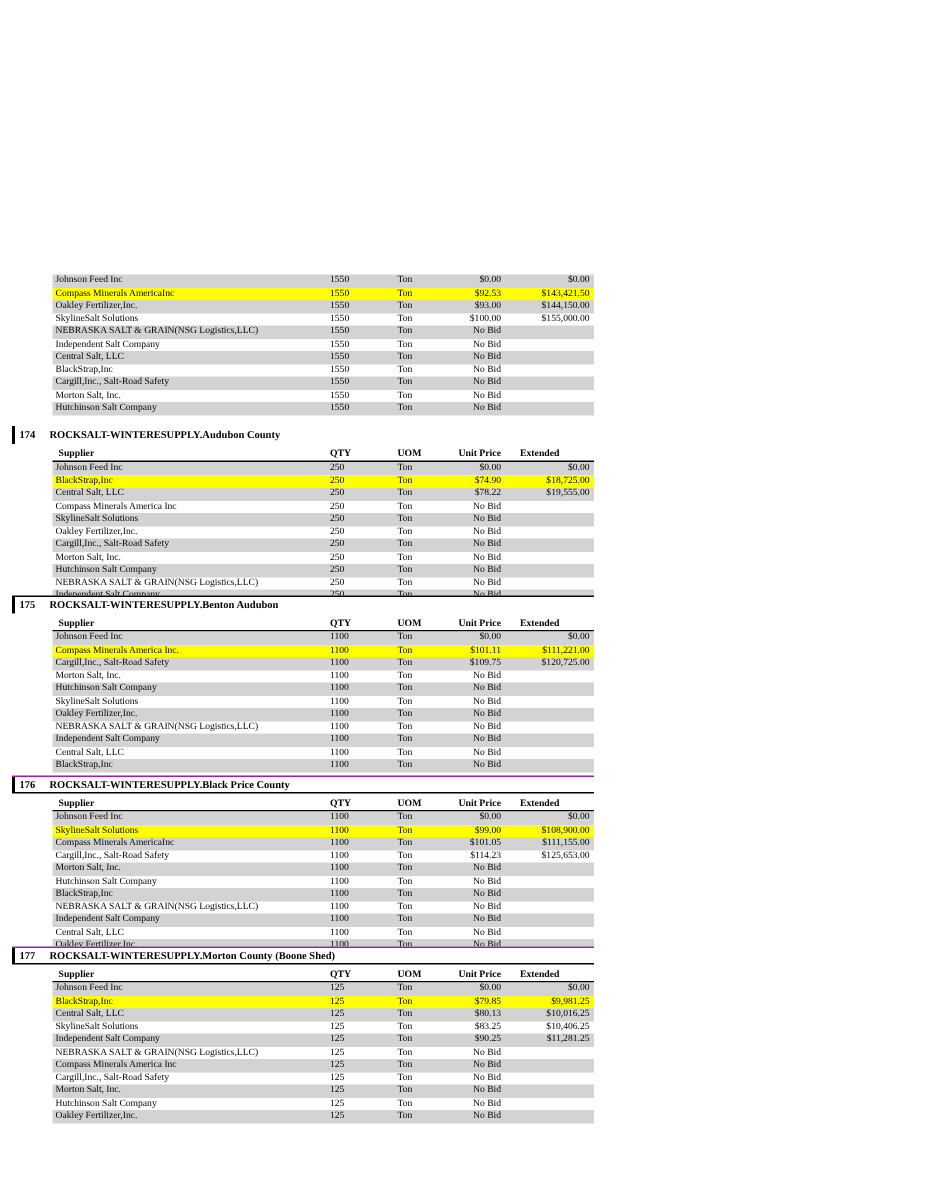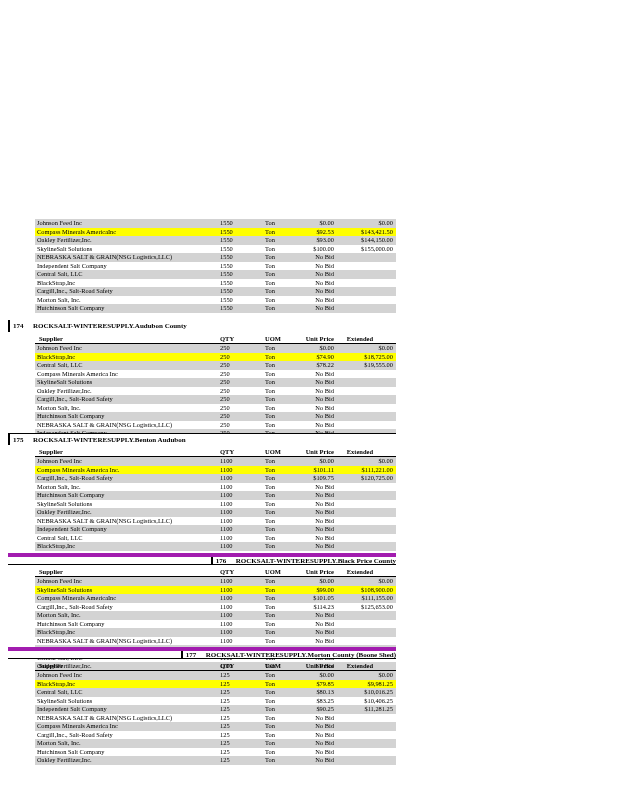--- a/index.html
+++ b/index.html
@@ -1,32 +1,32 @@
 <!DOCTYPE html>
 <html style="--highlight: #ffff00; --row-shade: #d3d3d3;"><head>
 <meta charset="utf-8">
 <style>
   html,body { margin:0; padding:0; background:#ffffff; }
   .page {
     position:relative; width:618px; height:800px; background:#fff;
     overflow:hidden; font-family:"Liberation Serif", serif; color:#000;
   }
-  .block { position:absolute; left:8px; width:388px;margin-top:36px; }
+  .block { position:absolute; left:8px; width:388px; }
   .block-0 { top:183px; }
   .block-1 { top:284px; }
   .block-2 { top:397px; }
   .block-3 { top:517px; }
-  .block-4 { top:611px; }
+  .block-4 { top:631px; }
 
   .title-row {
     height:12px; display:flex; align-items:center; background:#fff;
     box-sizing:border-box;
   }
-  .block-2 .title-row { border-top:1px solid #000; }
-  .block-3 .title-row, .block-4 .title-row { border-top:4px solid #a21caf; border-bottom:1px solid #000;justify-content:flex-end; }
+  .block-2 .title-row { border-top:1px solid #000;align-items:flex-end; }
+  .block-3 .title-row, .block-4 .title-row { border-top:1px solid #a21caf; border-bottom:1px solid #000; }
   .bar { width:2px; align-self:stretch; background:#000; }
   .num { font-weight:bold; font-size:7px; margin-left:3px; width:15px; line-height:12px; }
   .title { font-weight:bold; font-size:7px; margin-left:5px; line-height:12px; white-space:nowrap; }
 
   .btable { margin-left:27px; width:361px; margin-top:2px; }
   .block-0 .btable { margin-left:27px; margin-top:0; }
   .thead {
     display:flex; height:9px; line-height:9px; font-weight:bold; font-size:6.5px;
     border-bottom:1px solid #000; box-sizing:content-box;
   }

